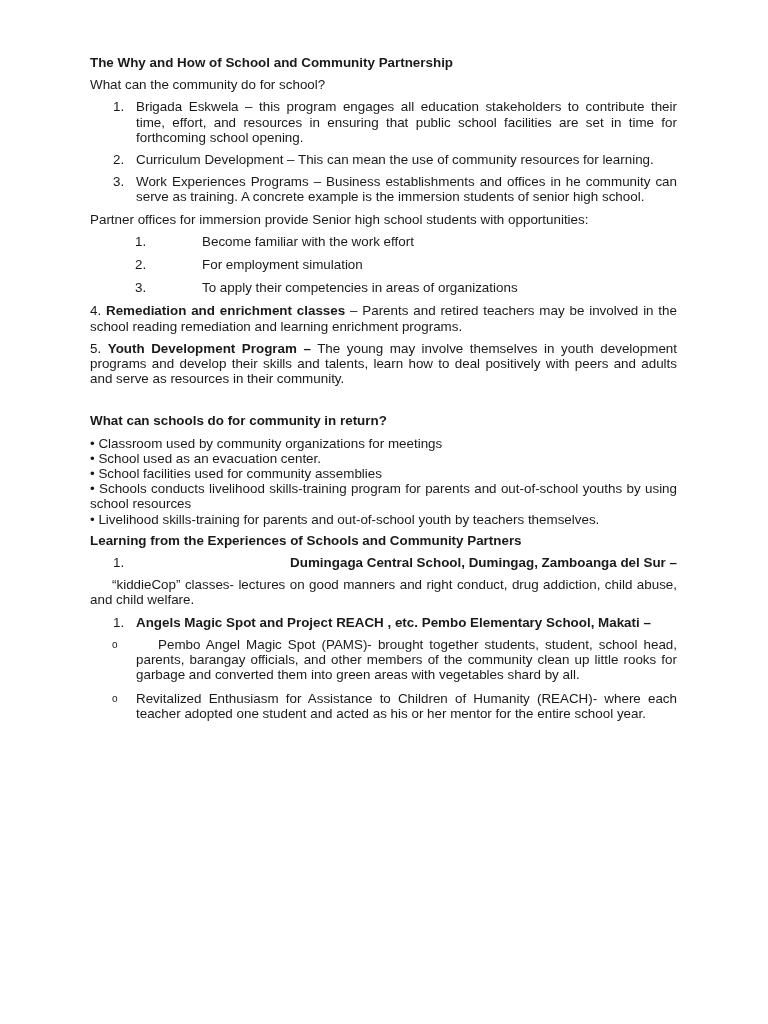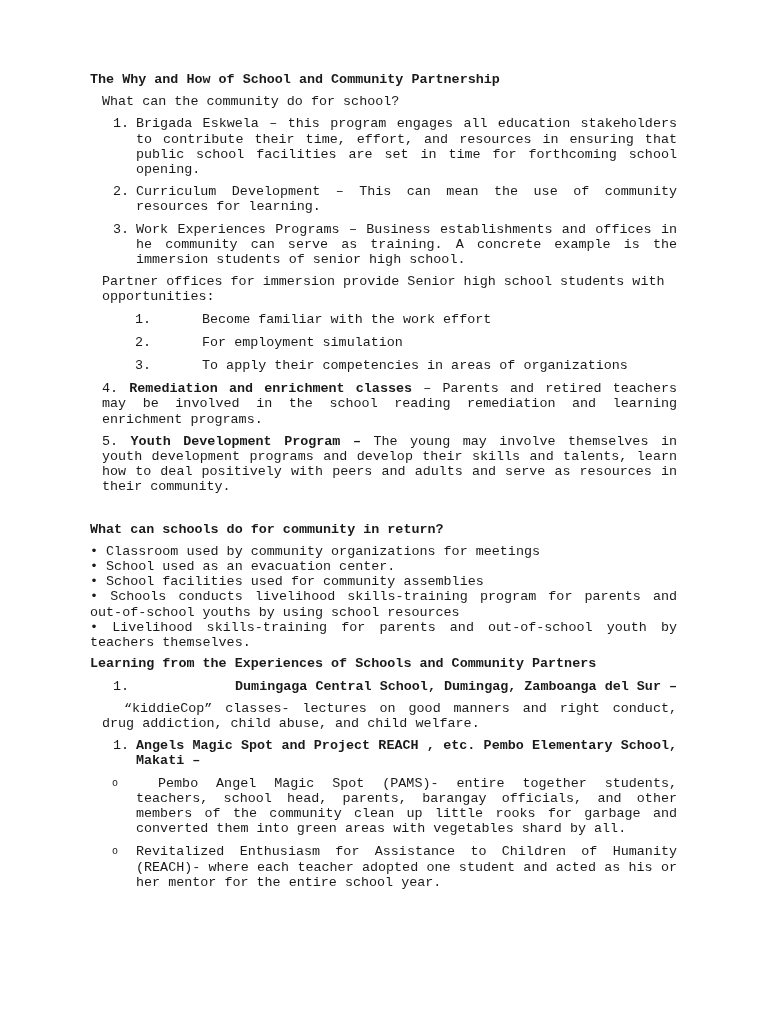--- a/index.html
+++ b/index.html
@@ -1,24 +1,24 @@
 <!DOCTYPE html>
 <html><head>
   <meta charset="utf-8">
   <style>
     html, body { margin: 0; padding: 0; background: #ffffff; }
     body { width: 768px; height: 1024px; overflow: hidden; position: relative; }
     .page {
-      position: absolute; left: 90px; top: 72px; width: 587px;
-      font-family: Liberation Mono, monospace;
+      position: absolute; left: 90px; top: 55px; width: 587px;
+      font-family: Liberation Sans, sans-serif;
       font-size: 13.4px; line-height: 15.2px; color: #1a1a1a;
     }
     .just { text-align: justify; }
     .title { font-weight: bold; margin: 0 0 7px 0; }
-    .p { margin: 0 0 7px 12px; }
+    .p { margin: 0 0 7px 0; }
     .num-item { display: flex; margin: 0 0 7px 0; }
     .num-item .n { width: 23px; padding-left: 23px; flex: none; }
     .num-item .t { flex: 1; text-align: justify; }
     .sub-item { display: flex; margin: 0 0 8px 0; }
     .sub-item .n { width: 67px; padding-left: 45px; flex: none; }
     .sub-item .t { flex: 1; }
     b { font-weight: bold; }
     .gap { height: 20px; }
     .bullet-line { margin: 0; text-align: justify; }
     .circ-item { display: flex; margin: 0 0 8px 0; }
@@ -81,19 +81,19 @@
     <b class="t" style="text-align:right;">Dumingaga Central School, Dumingag, Zamboanga del Sur –</b>
   </div>
   <p class="p just indent-first">“kiddieCop” classes- lectures on good manners and right conduct, drug addiction, child abuse, and child welfare.</p>
   <div class="num-item">
     <span class="n">1.</span>
     <b class="t">Angels Magic Spot and Project REACH , etc. Pembo Elementary School, Makati –</b>
   </div>
 
   <div class="circ-item">
     <span class="n">o</span>
-    <span class="t indent-first">Pembo Angel Magic Spot (PAMS)- entire together students, teachers, school head, parents, barangay officials, and other members of the community clean up little rooks for garbage and converted them into green areas with vegetables shard by all.</span>
+    <span class="t indent-first">Pembo Angel Magic Spot (PAMS)- brought together students, student, school head, parents, barangay officials, and other members of the community clean up little rooks for garbage and converted them into green areas with vegetables shard by all.</span>
   </div>
   <div class="circ-item">
     <span class="n">o</span>
     <span class="t">Revitalized Enthusiasm for Assistance to Children of Humanity (REACH)- where each teacher adopted one student and acted as his or her mentor for the entire school year.</span>
   </div>
 </div>
 
 </body></html>

